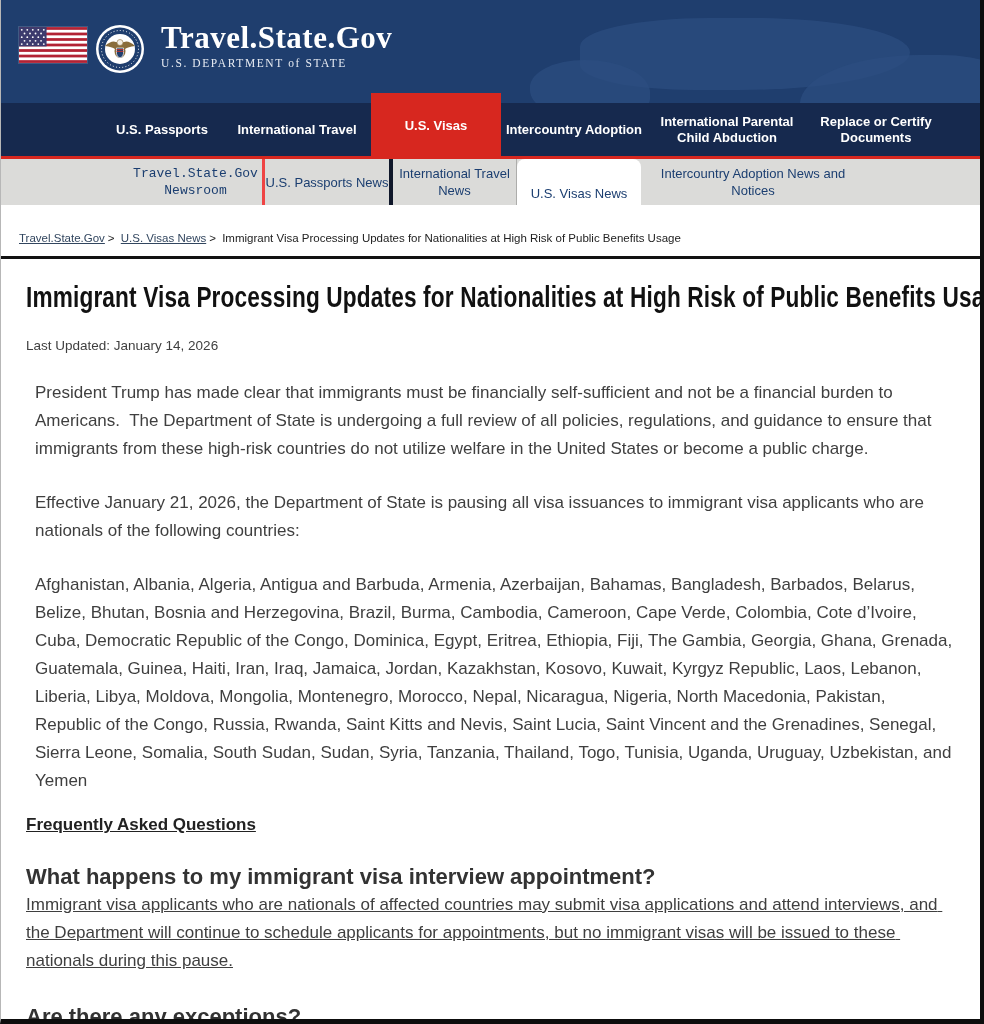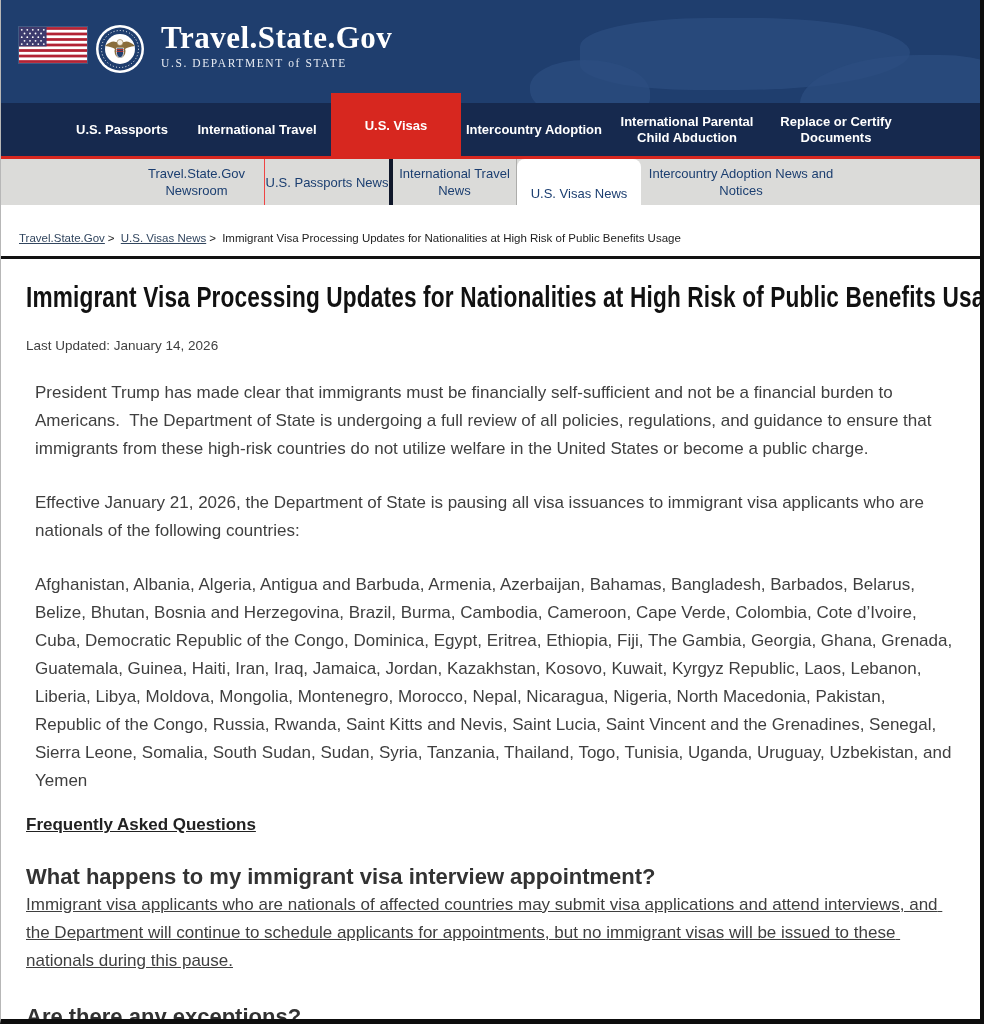--- a/index.html
+++ b/index.html
@@ -48,21 +48,21 @@
   }
 
   
   .main-nav {
     position: relative;
     z-index: 2;
     height: 53px;
     background: #16294e;
     display: flex;
     align-items: stretch;
-    padding-left: 60px;
+    padding-left: 100px;
   }
   .main-nav .nav-item {
     display: flex;
     align-items: center;
     justify-content: center;
     text-align: center;
     color: #ffffff;
     font-size: 13px;
     font-weight: bold;
     line-height: 16px;
@@ -94,25 +94,25 @@
   .sub-nav .subnav-item {
     display: flex;
     align-items: center;
     justify-content: center;
     text-align: center;
     color: #1b3e70;
     font-size: 13px;
     line-height: 17px;
     cursor: pointer;
   }
-  .sn-1 { width: 136px; border-right: 1px solid #ef4444; }
+  .sn-1 { width: 136px; border-right: 3px solid #ef4444; font-family: Liberation Mono, monospace; }
   .sn-2 { width: 128px; border-right: 4px solid #0f172a; }
   .sn-3 { width: 124px; border-right: 1px solid #adadab; }
   .sn-4 { width: 124px; }
-  .sn-5 { width: 200px; padding: 0 6px; }
+  .sn-5 { width: 200px; padding: 0 6px; margin-left: 12px; }
   .sub-nav .subnav-item.active {
     position: relative;
     z-index: 2;
     background: #ffffff;
     height: 69px;
     border-radius: 8px;
   }
 
   
   .breadcrumb {

